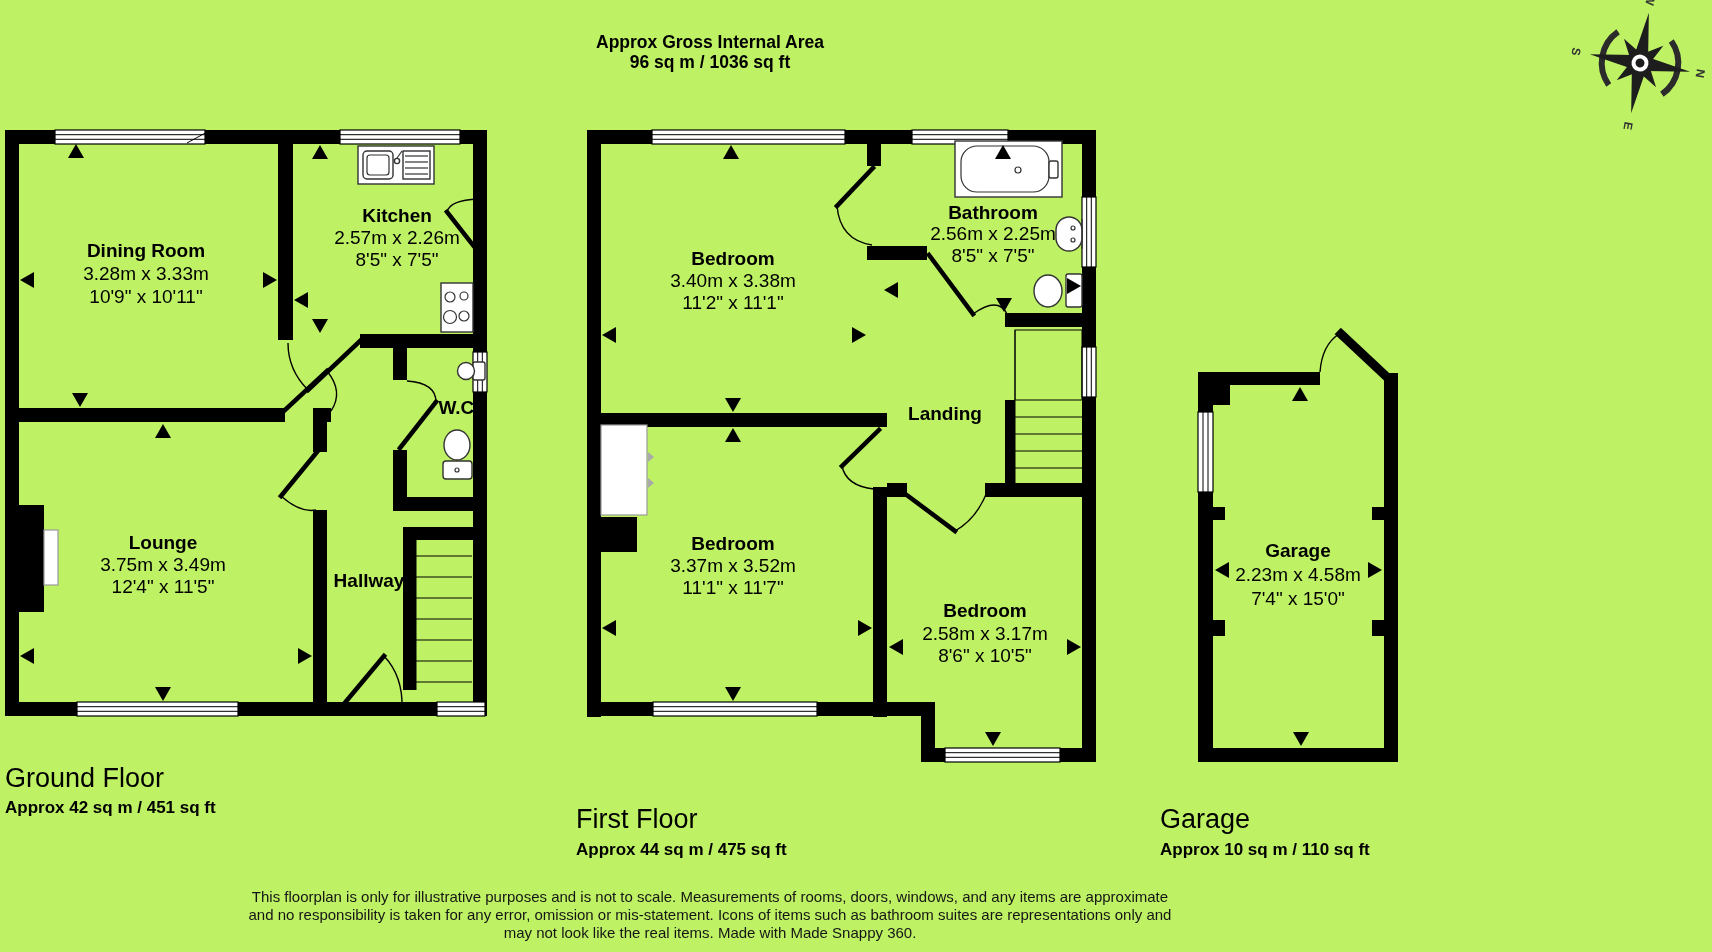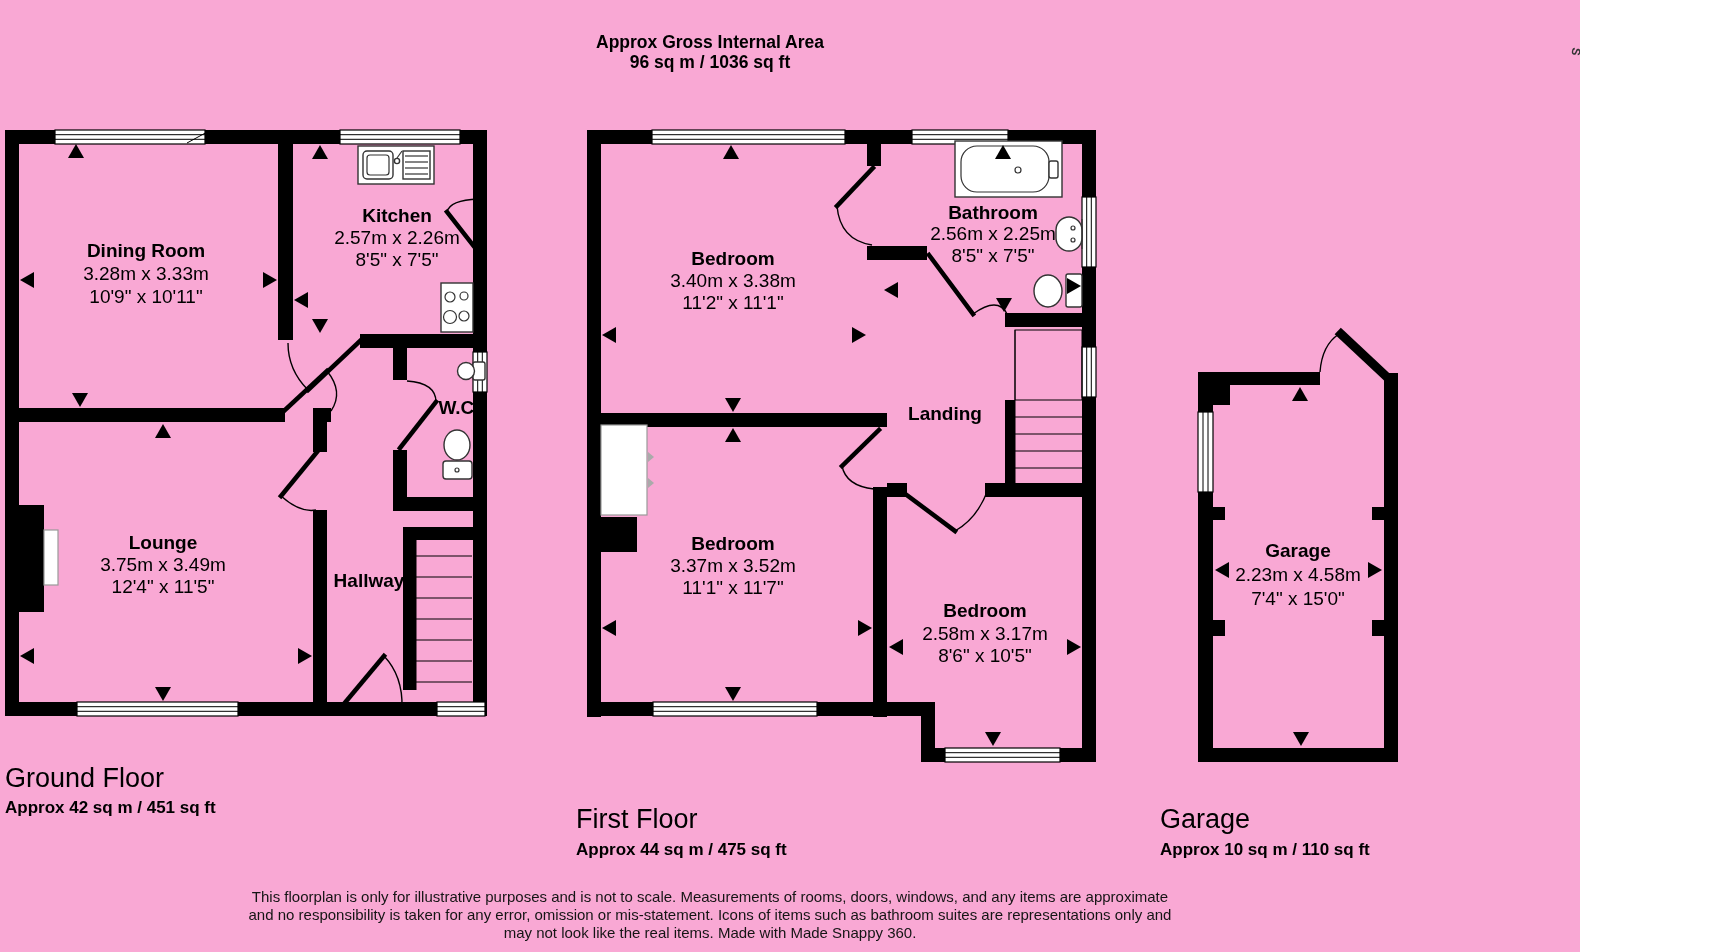--- a/index.html
+++ b/index.html
@@ -1,16 +1,16 @@
 <!DOCTYPE html>
 <html><head>
 <meta charset="utf-8">
 <style>
   html,body{margin:0;padding:0;background:#fff;}
-  #stage{position:relative;width:1580px;height:952px;background:#f9a8d4;overflow:hidden;}
+  #stage{position:relative;width:1712px;height:952px;background:#bef264;overflow:hidden;}
   svg text{font-family:"Liberation Sans",sans-serif;fill:#000;}
   .wall{fill:#000;}
   .win{fill:#fff;stroke:#000;stroke-width:1.2;}
   .thin{stroke:#000;stroke-width:1;}
   .fx{fill:#fff;stroke:#333;stroke-width:1.4;}
   .fxd{fill:none;stroke:#333;stroke-width:1.2;}
   .rec{fill:#fff;stroke:#999;stroke-width:1.2;}
   .leaf{stroke:#000;stroke-width:4.5;stroke-linecap:square;}
   .gleaf{stroke:#000;stroke-width:9;stroke-linecap:square;}
   .arc{fill:none;stroke:#000;stroke-width:1.4;}

